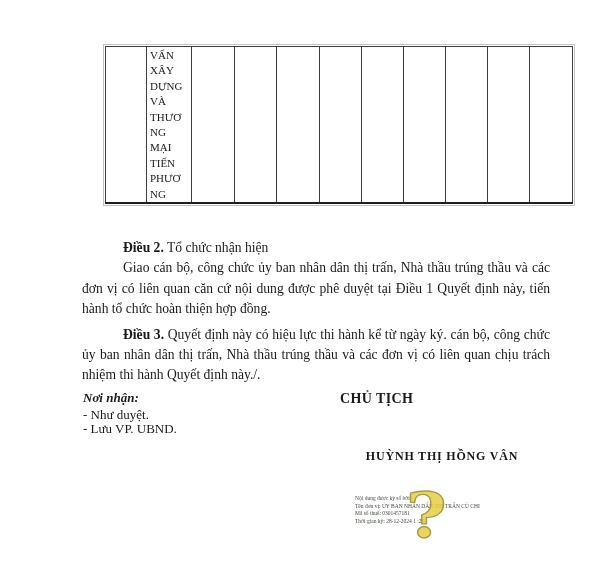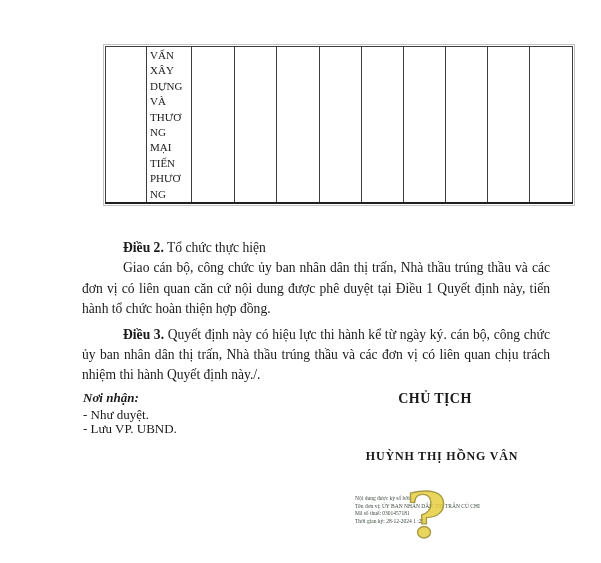--- a/index.html
+++ b/index.html
@@ -31,21 +31,21 @@
   .body-text p{margin:0;text-indent:41px;}
   .body-text .heading{margin-bottom:0;}
   .body-text .para3{margin-top:5px;}
   .b{font-weight:bold;}
   
   .noi-nhan{position:absolute;left:83px;top:391px;font-size:13px;line-height:14.5px;}
   .noi-nhan .label{font-weight:bold;font-style:italic;margin-bottom:2px;}
   .recipients-list{white-space:pre-line;}
   .chu-tich{
     position:absolute;left:340px;top:391px;width:190px;
-    text-align:center;font-size:14px;font-weight:bold;letter-spacing:.4px;
+    text-align:left;font-size:14px;font-weight:bold;letter-spacing:.4px;
   }
   .signer-name{
     position:absolute;left:347px;top:449px;width:190px;
     text-align:center;font-size:12px;font-weight:bold;letter-spacing:.8px;
   }
   
   .sig-stamp{position:absolute;left:355px;top:494px;width:180px;}
   .sig-title{
     font-size:13px;color:#6e796e;letter-spacing:.3px;
     font-family:"Liberation Serif",serif;
@@ -102,21 +102,21 @@
     <td></td>
     <td></td>
     <td></td>
     <td></td>
     <td></td>
   </tr>
 </tbody>
   </table>
 
 <div class="body-text">
-  <p class="heading"><span class="b">Điều 2.</span><span> Tổ chức thực hiện</span></p>
+  <p class="heading"><span class="b">Điều 2.</span><span> Tổ chức nhận hiện</span></p>
   <p>Giao cán bộ, công chức ủy ban nhân dân thị trấn, Nhà thầu trúng thầu và các đơn vị có liên quan căn cứ nội dung được phê duyệt tại Điều 1 Quyết định này, tiến hành tổ chức hoàn thiện hợp đồng.</p>
   <p class="para3"><span class="b">Điều 3.</span><span> Quyết định này có hiệu lực thi hành kể từ ngày ký. cán bộ, công chức ủy ban nhân dân thị trấn, Nhà thầu trúng thầu và các đơn vị có liên quan chịu trách nhiệm thi hành Quyết định này./.</span></p>
 </div>
 
 <div class="noi-nhan">
   <div class="label">Nơi nhận:</div>
   <div class="recipients-list">- Như duyệt.
 - Lưu VP. UBND.</div>
 </div>
 

